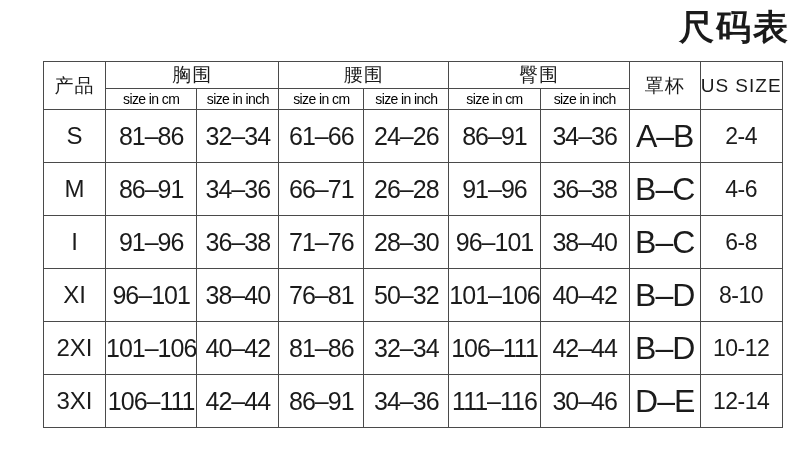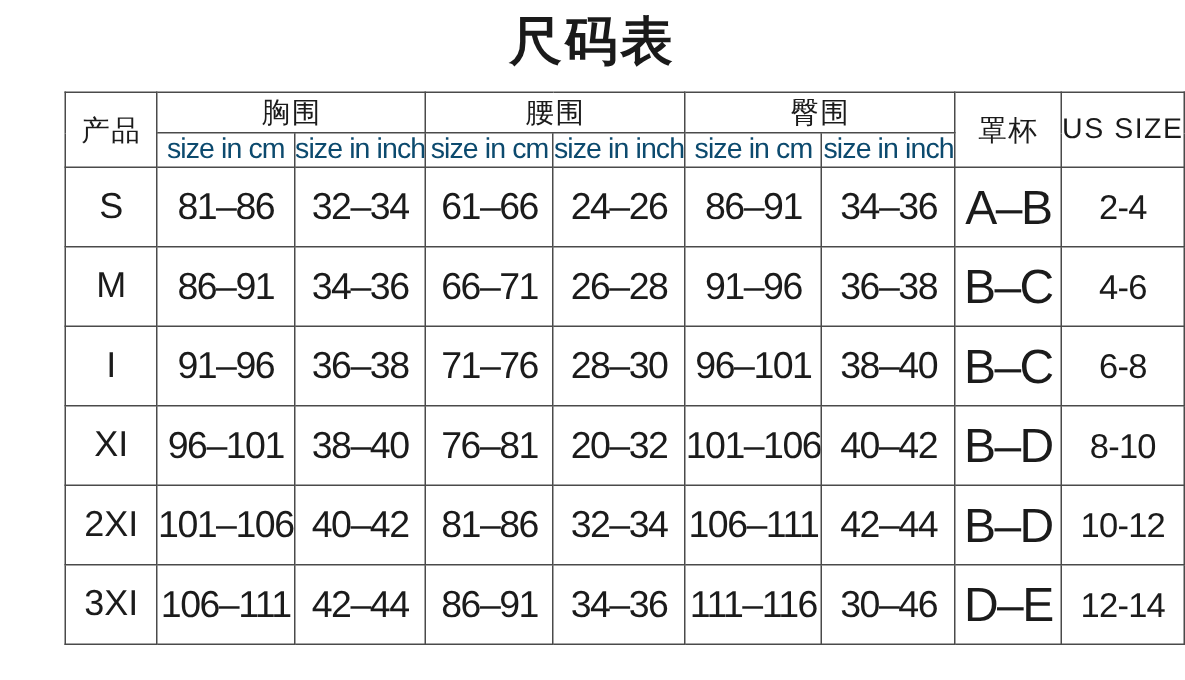--- a/index.html
+++ b/index.html
@@ -15,21 +15,21 @@
     height: 453px;
     background: #ffffff;
     overflow: hidden;
   }
   .title {
     position: absolute;
     top: 4px;
     left: 0;
     width: 100%;
     margin: 0;
-    text-align: center;
+    text-align: right;
     font-size: 35px;
     font-weight: 600;
     letter-spacing: 2px;
     color: #1a1a1a;
   }
   table.size-chart {
     position: absolute;
     left: 43px;
     top: 61px;
     border-collapse: collapse;
@@ -54,21 +54,21 @@
   col.c5 { width: 85px; }
   col.c6 { width: 83px; }
   col.c7 { width: 89px; }
   col.c8 { width: 71px; }
   col.c9 { width: 72px; }
 
   tr.group-row th { height: 20px; font-size: 19px; letter-spacing: 1px; }
   th.product-header { font-size: 18px; letter-spacing: 1px; text-align: center; }
   th.cup-header { font-size: 19px; letter-spacing: 1px; }
   th.us-size-header { font-size: 18px; letter-spacing: -1px; }
-  tr.sub-row th { height: 20px; font-size: 19px; letter-spacing: -0.6px; color: #0c4a6e; }
+  tr.sub-row th { height: 20px; font-size: 14px; letter-spacing: -0.6px; color: #000000; }
 
   tbody td { height: 52px; font-size: 25px; letter-spacing: -1px; }
   tbody td.product-cell { font-size: 24px; letter-spacing: 0; }
   tbody td.cup-cell { font-size: 32px; }
   tbody td.us-cell { font-size: 23px; letter-spacing: -0.5px; }
 </style>
 </head>
 <body>
 
 <div class="page">
@@ -136,21 +136,21 @@
         <td>96–101</td>
         <td>38–40</td>
         <td class="cup-cell">B–C</td>
         <td class="us-cell">6-8</td>
       </tr>
       <tr>
         <td class="product-cell">XI</td>
         <td>96–101</td>
         <td>38–40</td>
         <td>76–81</td>
-        <td>20–32</td>
+        <td>50–32</td>
         <td>101–106</td>
         <td>40–42</td>
         <td class="cup-cell">B–D</td>
         <td class="us-cell">8-10</td>
       </tr>
       <tr>
         <td class="product-cell">2XI</td>
         <td>101–106</td>
         <td>40–42</td>
         <td>81–86</td>

